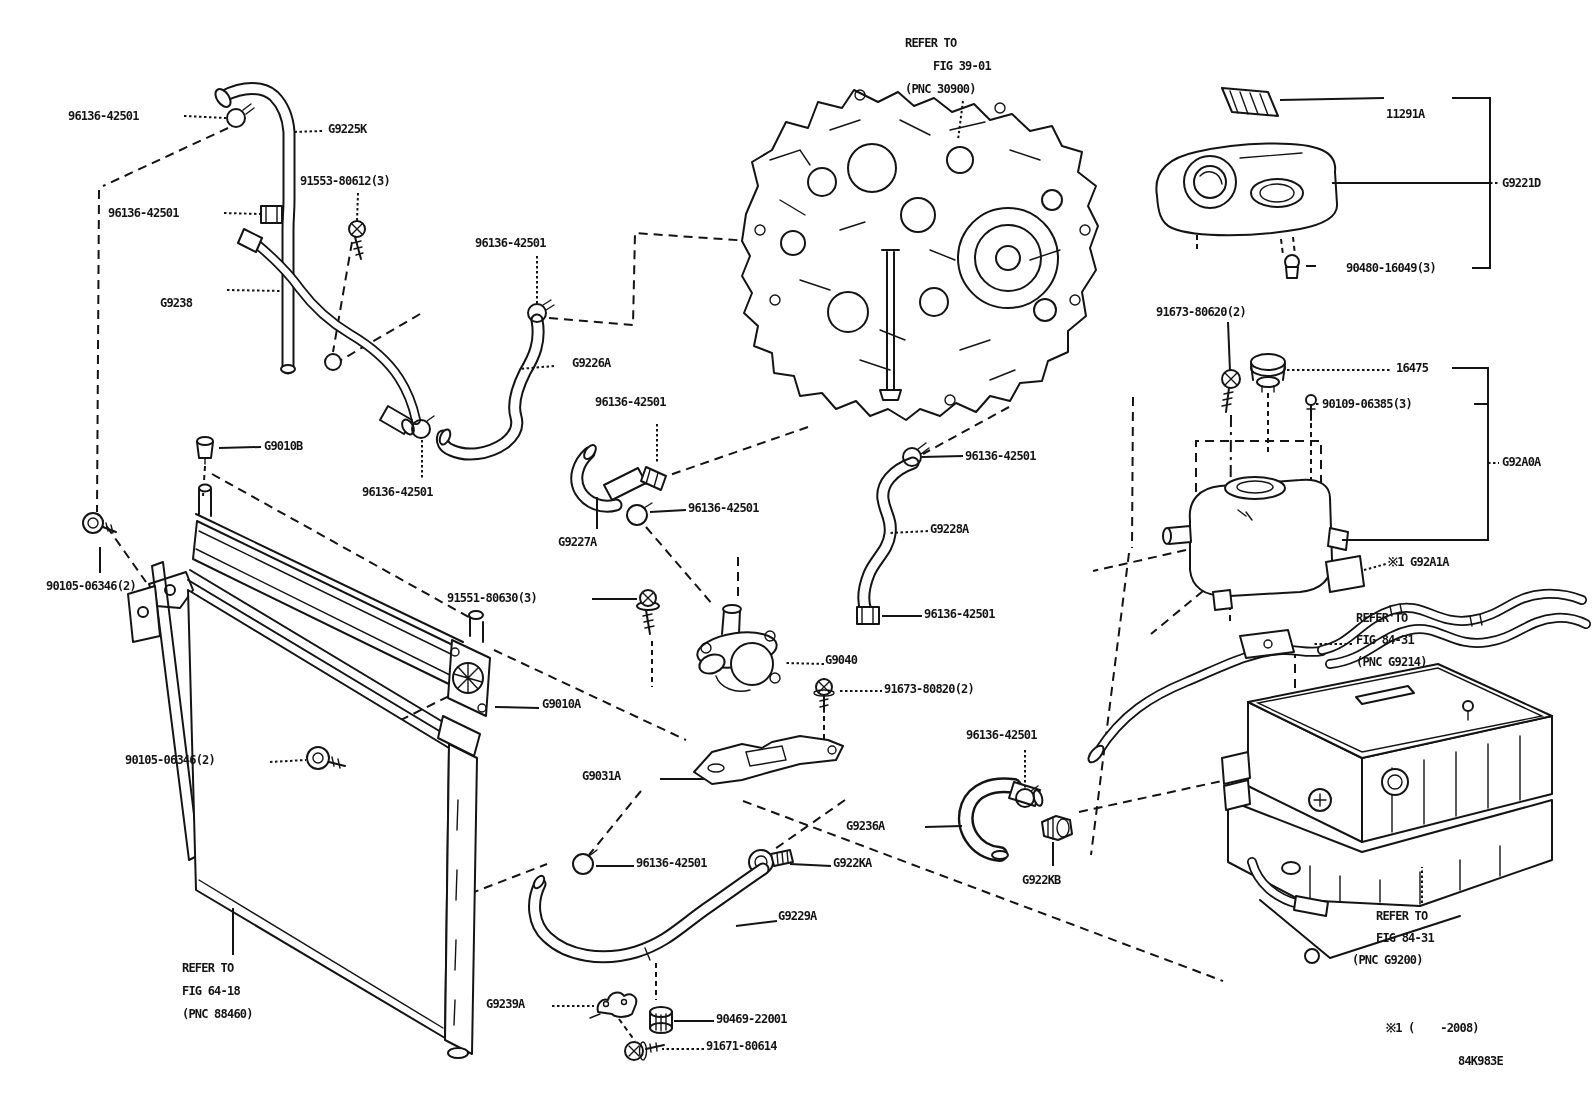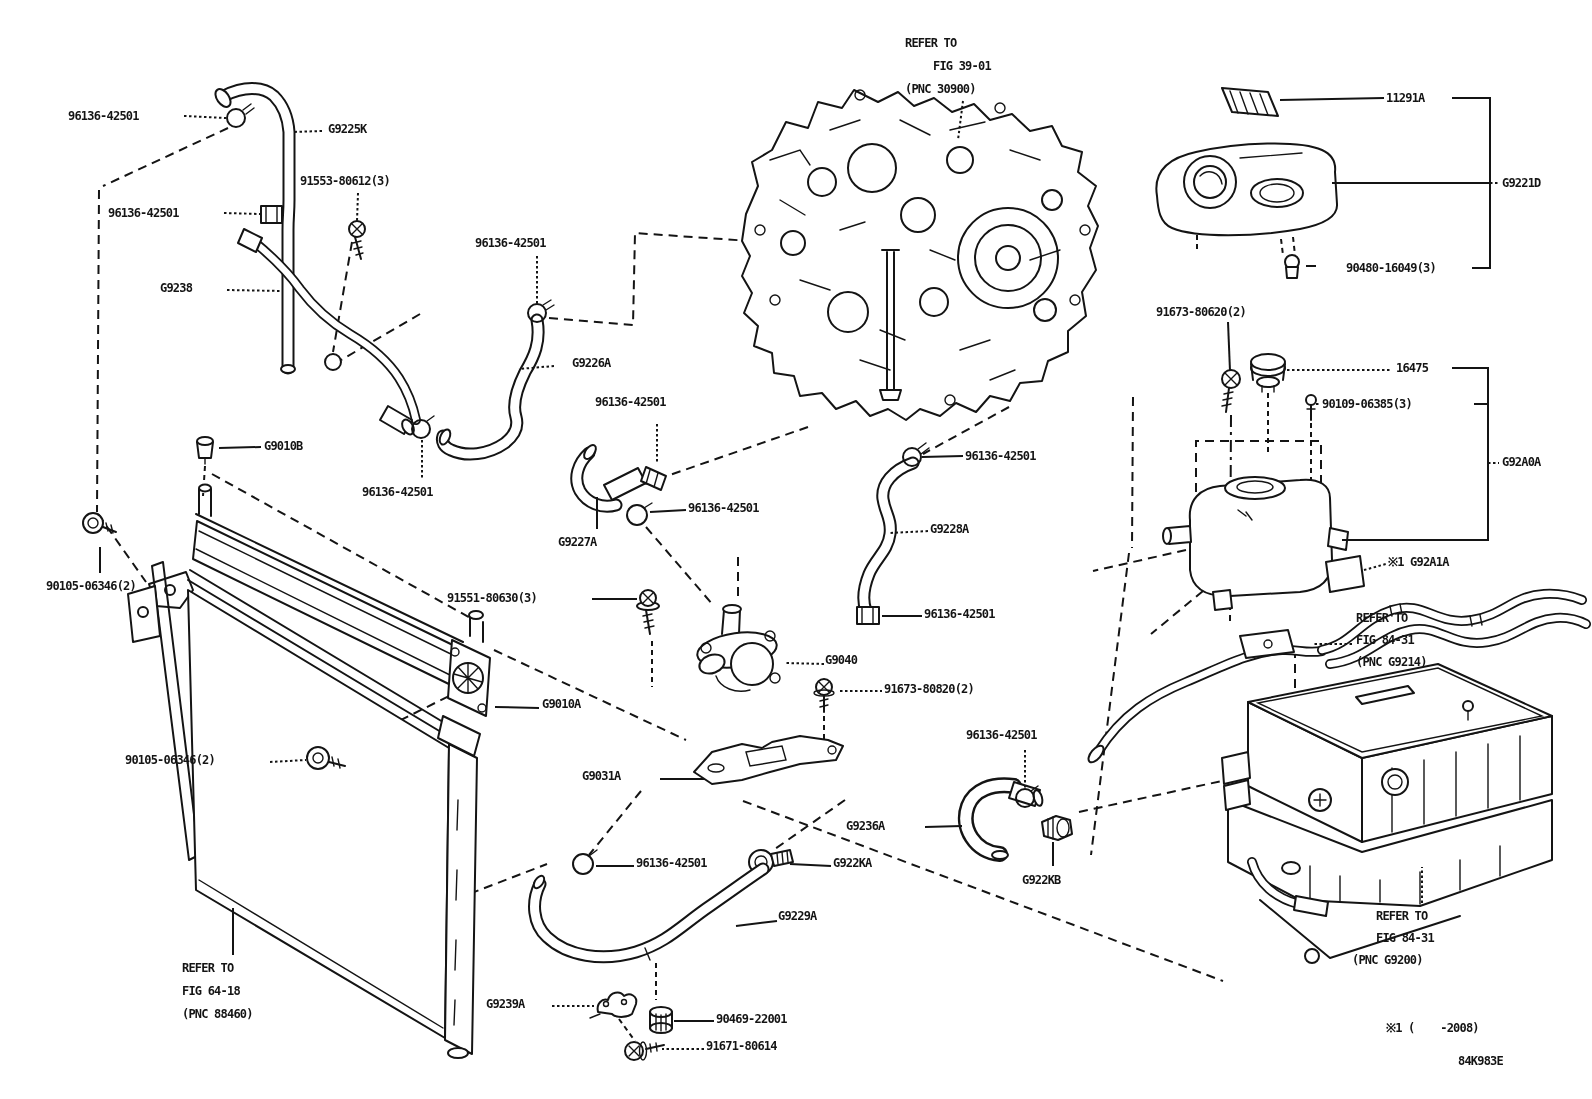--- a/index.html
+++ b/index.html
@@ -435,30 +435,30 @@
     <path class="lead" d="M261,447 L219,448"></path>
     <path class="lead-dot" d="M422,440 L422,478"></path>
   </g>
 </svg>
 
 <div id="labels-layer">
       <div class="lbl" style="left: 68px; top: 106px;">96136-42501</div>
       <div class="lbl" style="left: 328px; top: 119px;">G9225K</div>
       <div class="lbl" style="left: 300px; top: 171px;">91553-80612(3)</div>
       <div class="lbl" style="left: 108px; top: 203px;">96136-42501</div>
-      <div class="lbl" style="left: 160px; top: 278px;">G9238</div>
+      <div class="lbl" style="left: 160px; top: 293px;">G9238</div>
       <div class="lbl" style="left: 475px; top: 233px;">96136-42501</div>
       <div class="lbl" style="left: 557px; top: 353px; margin-left: 15px;">G9226A</div>
       <div class="lbl" style="left: 595px; top: 392px;">96136-42501</div>
       <div class="lbl" style="left: 688px; top: 498px;">96136-42501</div>
       <div class="lbl" style="left: 558px; top: 532px;">G9227A</div>
       <div class="lbl" style="left: 905px; top: 33px;">REFER TO</div>
       <div class="lbl" style="left: 905px; top: 56px; margin-left: 28px;">FIG 39-01</div>
       <div class="lbl" style="left: 905px; top: 79px;">(PNC 30900)</div>
-      <div class="lbl" style="left: 1386px; top: 88px;">11291A</div>
+      <div class="lbl" style="left: 1386px; top: 104px;">11291A</div>
       <div class="lbl" style="left: 1502px; top: 173px;">G9221D</div>
       <div class="lbl" style="left: 1318px; top: 258px; margin-left: 28px;">90480-16049(3)</div>
       <div class="lbl" style="left: 1156px; top: 302px;">91673-80620(2)</div>
       <div class="lbl" style="left: 1396px; top: 358px;">16475</div>
       <div class="lbl" style="left: 1322px; top: 394px;">90109-06385(3)</div>
       <div class="lbl" style="left: 1502px; top: 452px;">G92A0A</div>
       <div class="lbl" style="left: 1388px; top: 552px;">※1 G92A1A</div>
       <div class="lbl" style="left: 965px; top: 446px;">96136-42501</div>
       <div class="lbl" style="left: 930px; top: 519px;">G9228A</div>
       <div class="lbl" style="left: 924px; top: 604px;">96136-42501</div>

